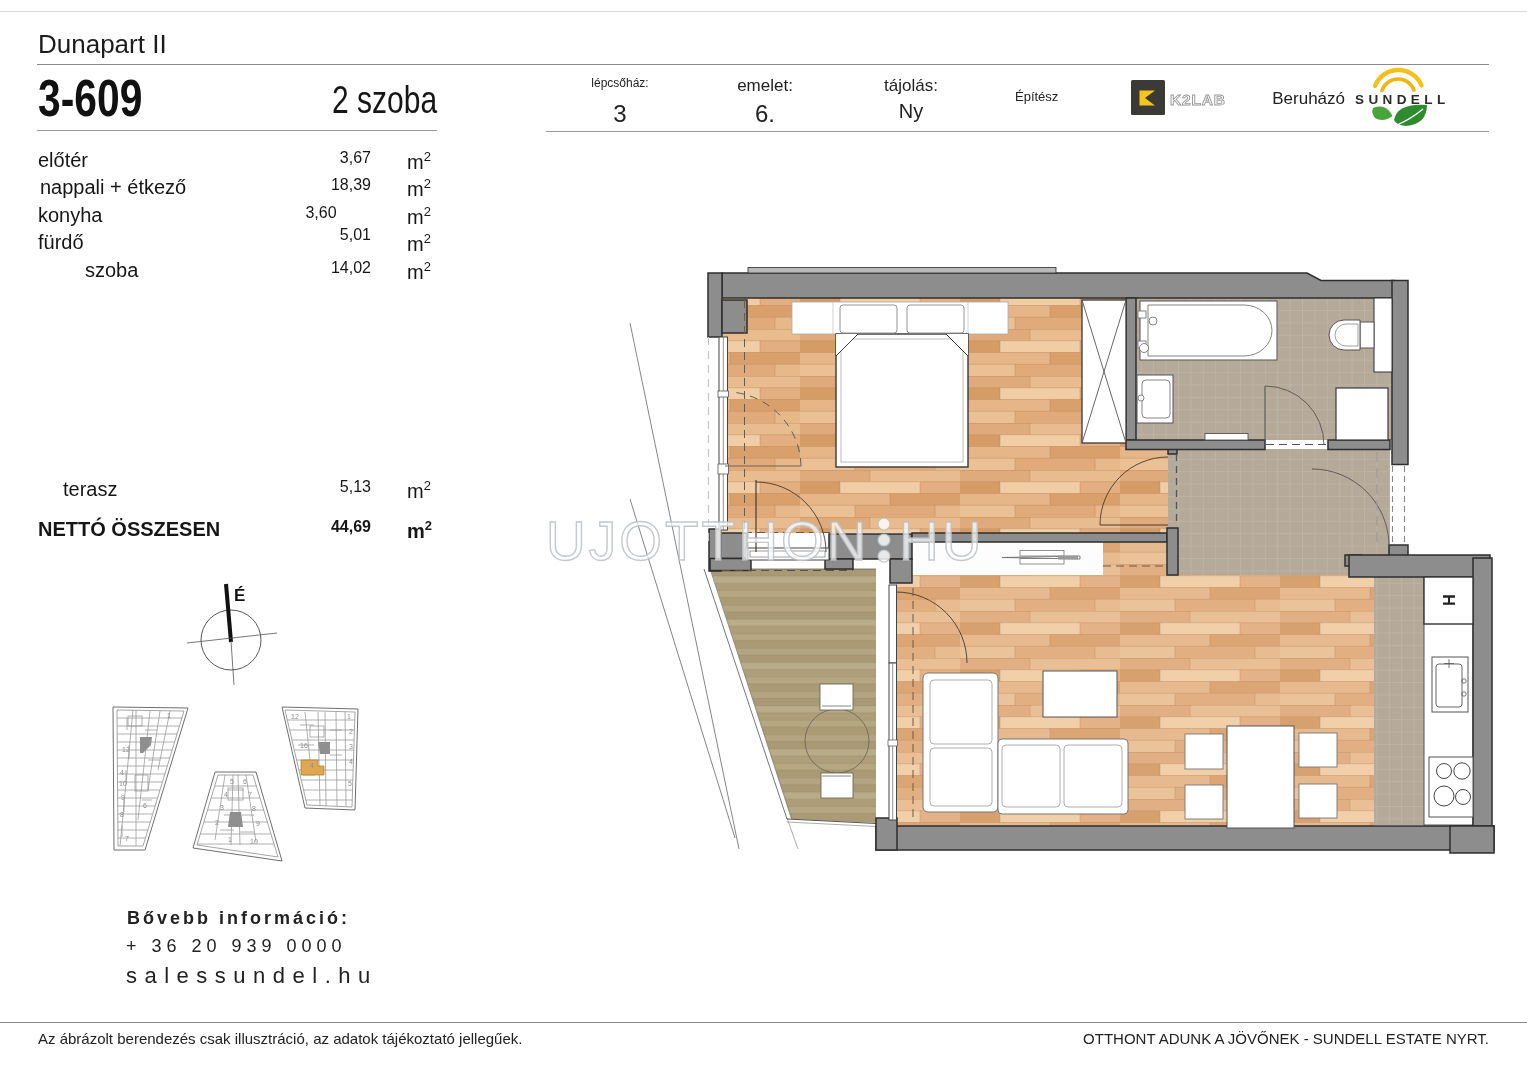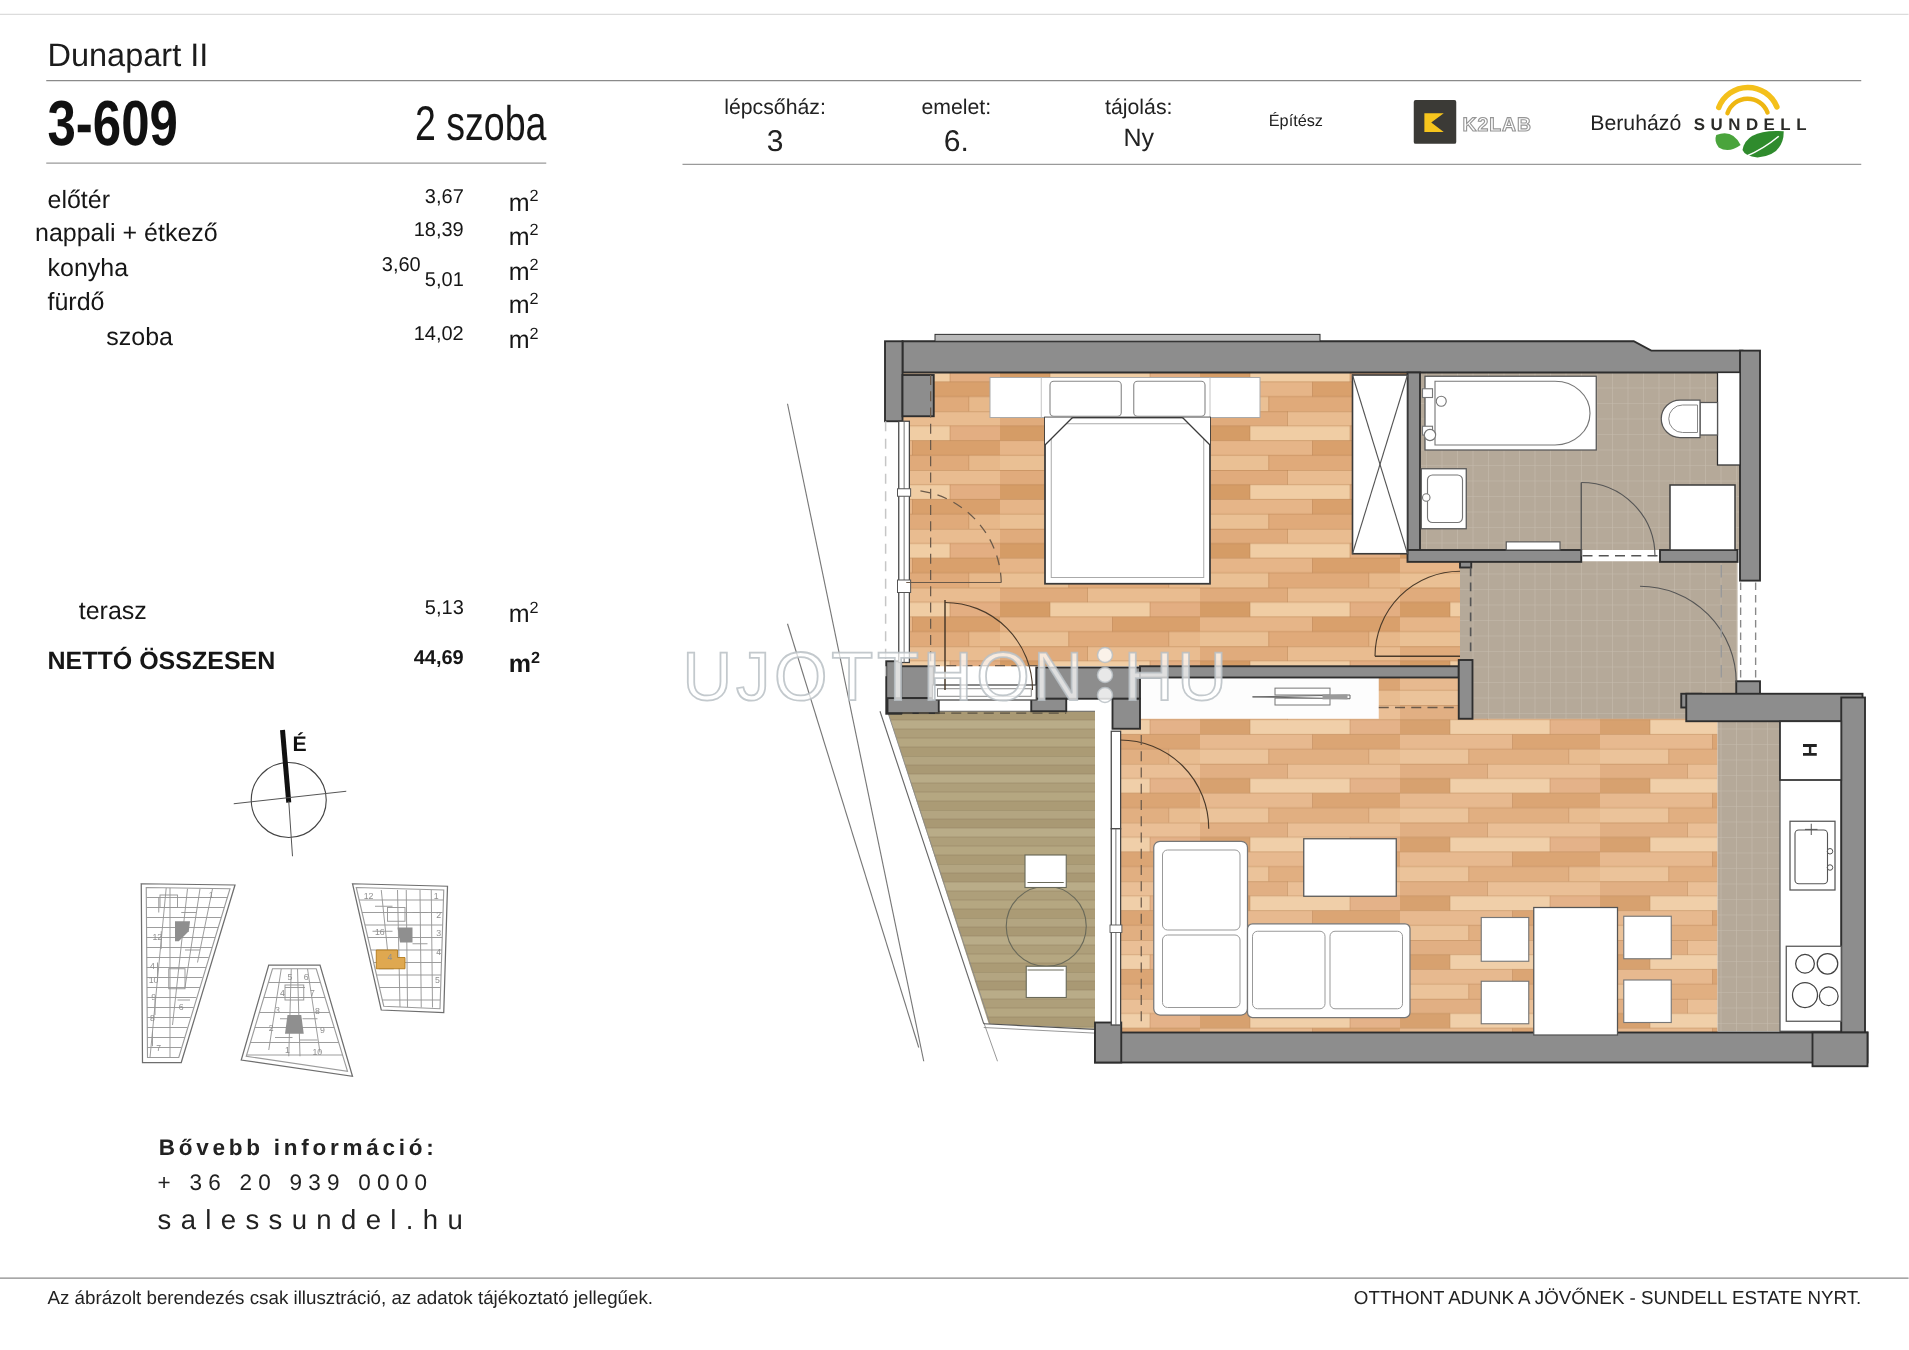--- a/index.html
+++ b/index.html
@@ -14,42 +14,42 @@
 <body>
 <div class="hline" style="left:0;top:11px;width:1527px;background:#dcdcdc;"></div>
 <div class="abs" style="left:38px;top:29px;font-size:26px;color:#1c1c1c;">Dunapart II</div>
 <div class="hline" style="left:37px;top:64px;width:1452px;"></div>
 <div class="abs" style="left:38px;top:69px;font-size:51px;font-weight:bold;color:#111;transform:scaleX(0.80);transform-origin:0 0;">3-609</div>
 <div class="abs" style="left:332px;top:78px;font-size:39px;color:#161616;transform:scaleX(0.77);transform-origin:0 0;">2 szoba</div>
 <div class="hline" style="left:37px;top:130px;width:400px;background:#9a9a9a;"></div>
 <div class="hline" style="left:546px;top:131px;width:943px;background:#9a9a9a;"></div>
 
 <div class="abs lbl" style="left:38px;top:149px;">előtér</div>
-<div class="abs lbl" style="left:28px;top:176px;">nappali + étkező</div>
+<div class="abs lbl" style="left:40px;top:176px;">nappali + étkező</div>
 <div class="abs lbl" style="left:38px;top:204px;">konyha</div>
 <div class="abs lbl" style="left:38px;top:231px;">fürdő</div>
 <div class="abs lbl" style="left:38px;top:259px;margin-left:47px;">szoba</div>
 <div class="abs val" style="left:271px;top:149px;width:100px;">3,67</div>
 <div class="abs val" style="left:271px;top:176px;width:100px;">18,39</div>
 <div class="abs val" style="left:271px;top:204px;width:100px;text-align:center;">3,60</div>
-<div class="abs val" style="left:271px;top:216px;width:100px;">5,01</div>
+<div class="abs val" style="left:271px;top:226px;width:100px;">5,01</div>
 <div class="abs val" style="left:271px;top:259px;width:100px;">14,02</div>
 <div class="abs lbl" style="left:407px;top:149px;">m<sup>2</sup></div>
 <div class="abs lbl" style="left:407px;top:176px;">m<sup>2</sup></div>
 <div class="abs lbl" style="left:407px;top:204px;">m<sup>2</sup></div>
 <div class="abs lbl" style="left:407px;top:231px;">m<sup>2</sup></div>
 <div class="abs lbl" style="left:407px;top:259px;">m<sup>2</sup></div>
 <div class="abs lbl" style="left:38px;top:478px;margin-left:25px;">terasz</div>
 <div class="abs val" style="left:271px;top:478px;width:100px;">5,13</div>
 <div class="abs lbl" style="left:407px;top:478px;">m<sup>2</sup></div>
 <div class="abs lbl" style="left:38px;top:518px;font-weight:bold;">NETTÓ ÖSSZESEN</div>
 <div class="abs val" style="left:271px;top:518px;width:100px;font-weight:bold;">44,69</div>
 <div class="abs lbl" style="left:407px;top:518px;font-weight:bold;">m<sup>2</sup></div>
 
-<div class="abs" style="left:560px;top:76px;width:120px;text-align:center;font-size:17px;color:#222;">lépcsőház:</div>
+<div class="abs" style="left:560px;top:76px;width:120px;text-align:center;font-size:12px;color:#222;">lépcsőház:</div>
 <div class="abs" style="left:560px;top:100px;width:120px;text-align:center;font-size:24px;color:#222;">3</div>
 <div class="abs" style="left:705px;top:76px;width:120px;text-align:center;font-size:17px;color:#222;">emelet:</div>
 <div class="abs" style="left:705px;top:100px;width:120px;text-align:center;font-size:24px;color:#222;">6.</div>
 <div class="abs" style="left:851px;top:76px;width:120px;text-align:center;font-size:17px;color:#222;">tájolás:</div>
 <div class="abs" style="left:851px;top:100px;width:120px;text-align:center;font-size:20px;color:#222;">Ny</div>
 <div class="abs" style="left:1015px;top:89px;width:100px;text-align:left;font-size:13px;color:#222;">Építész</div>
 <div class="abs" style="left:1215px;top:89px;width:130px;text-align:right;font-size:17px;color:#222;">Beruházó</div>
 
 <div class="abs" style="left:127px;top:908px;font-size:18px;font-weight:bold;letter-spacing:3px;color:#222;">Bővebb információ:</div>
 <div class="abs" style="left:126px;top:936px;font-size:18px;letter-spacing:5px;color:#222;">+ 36 20 939 0000</div>

